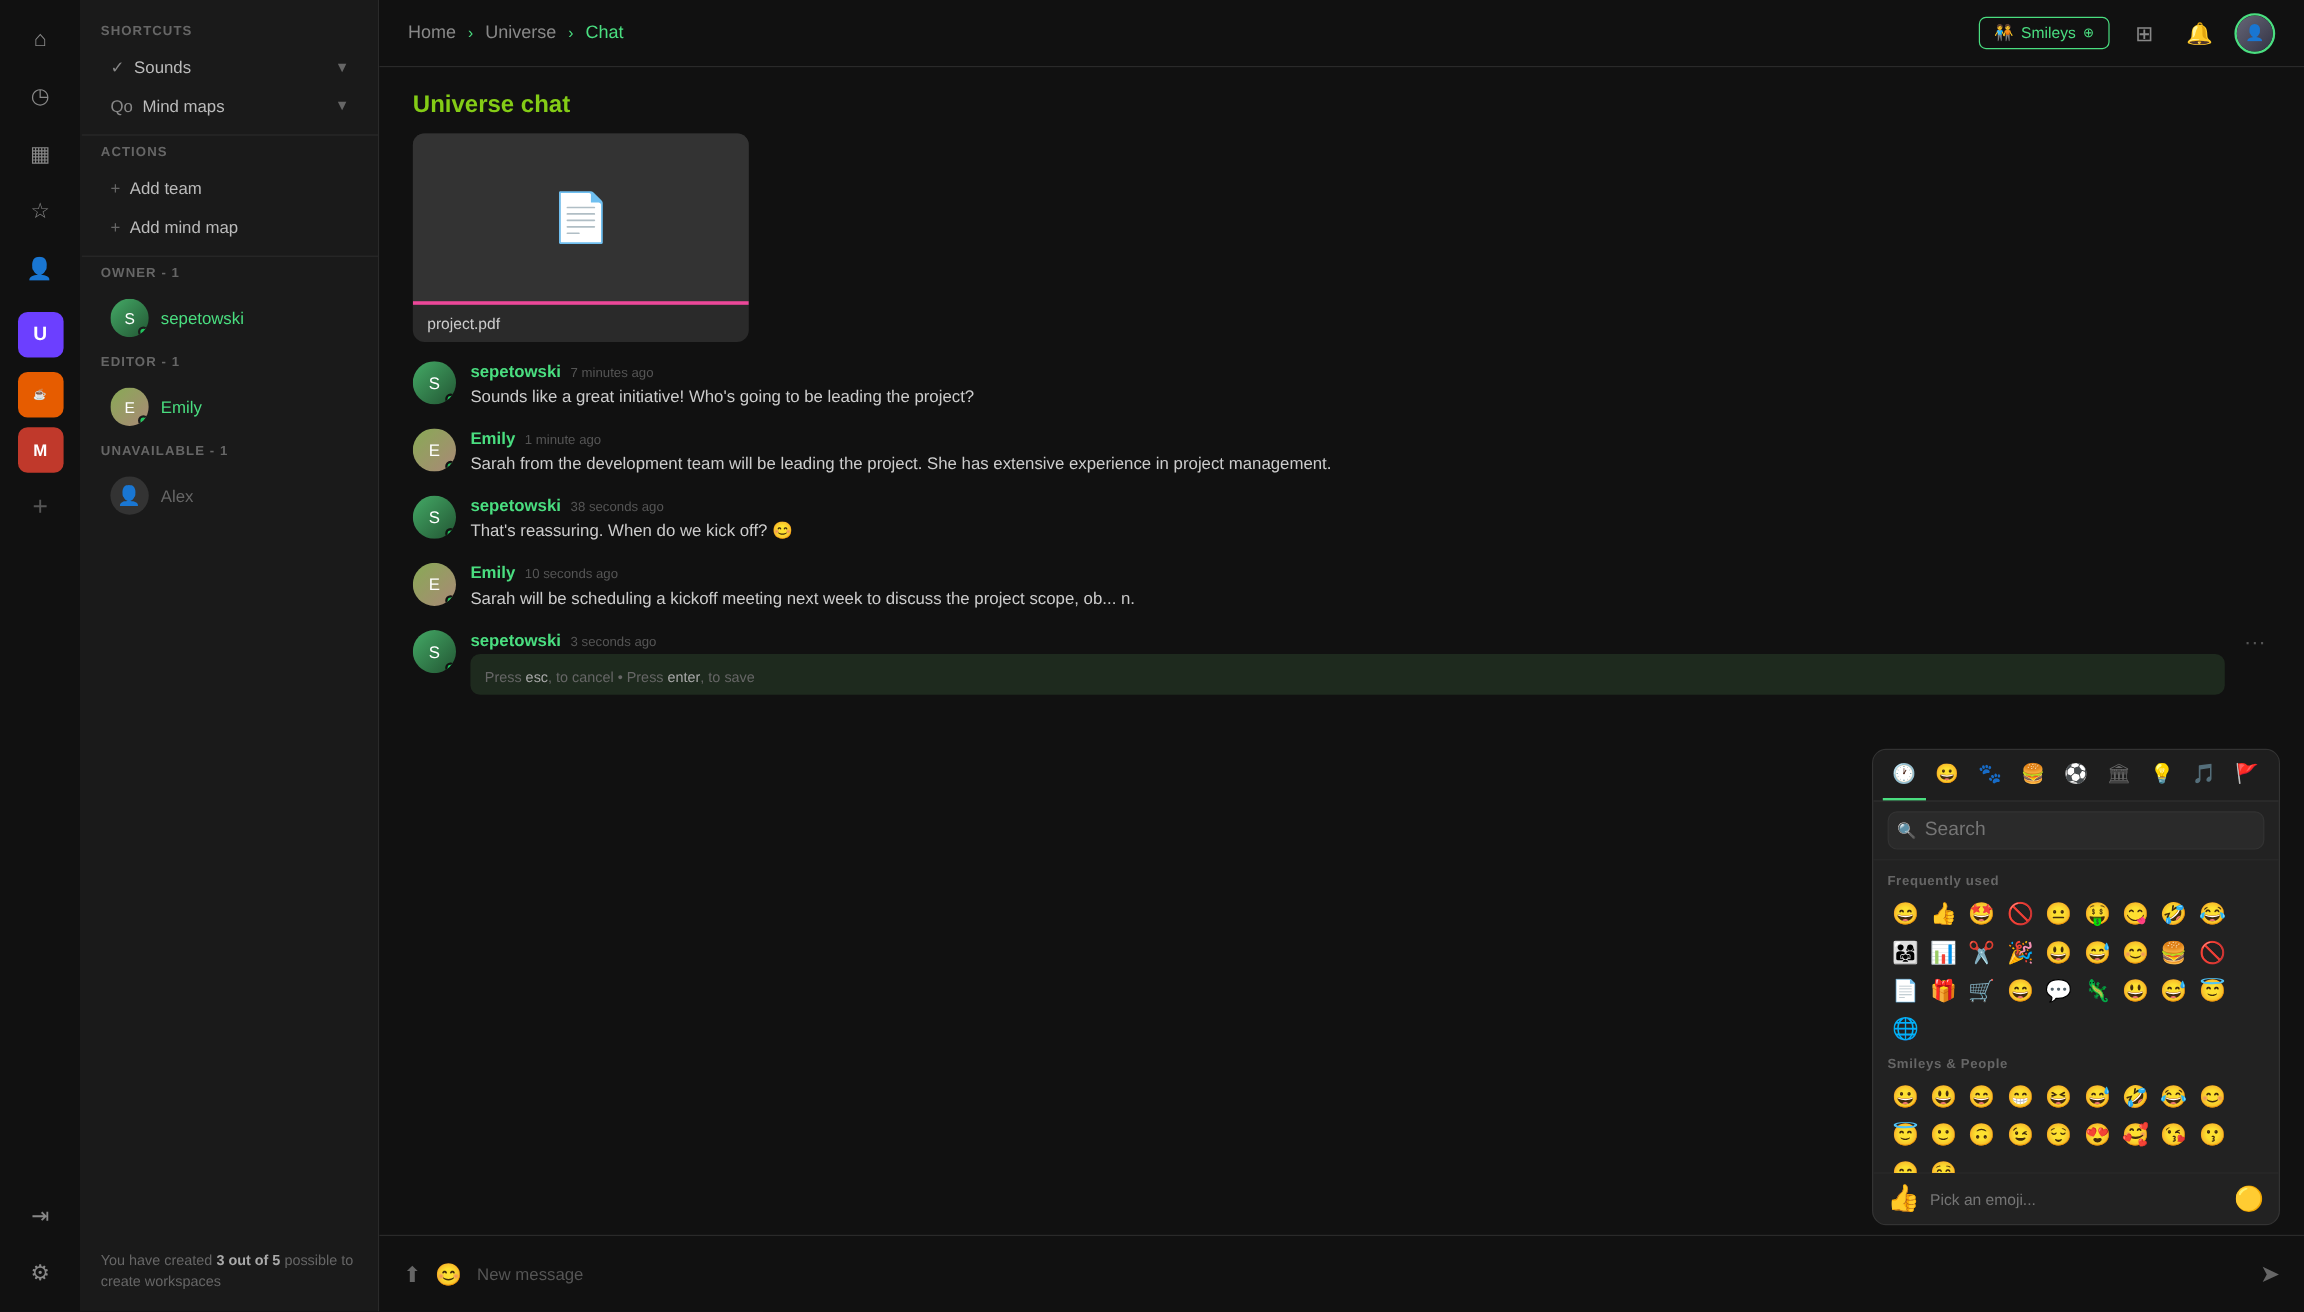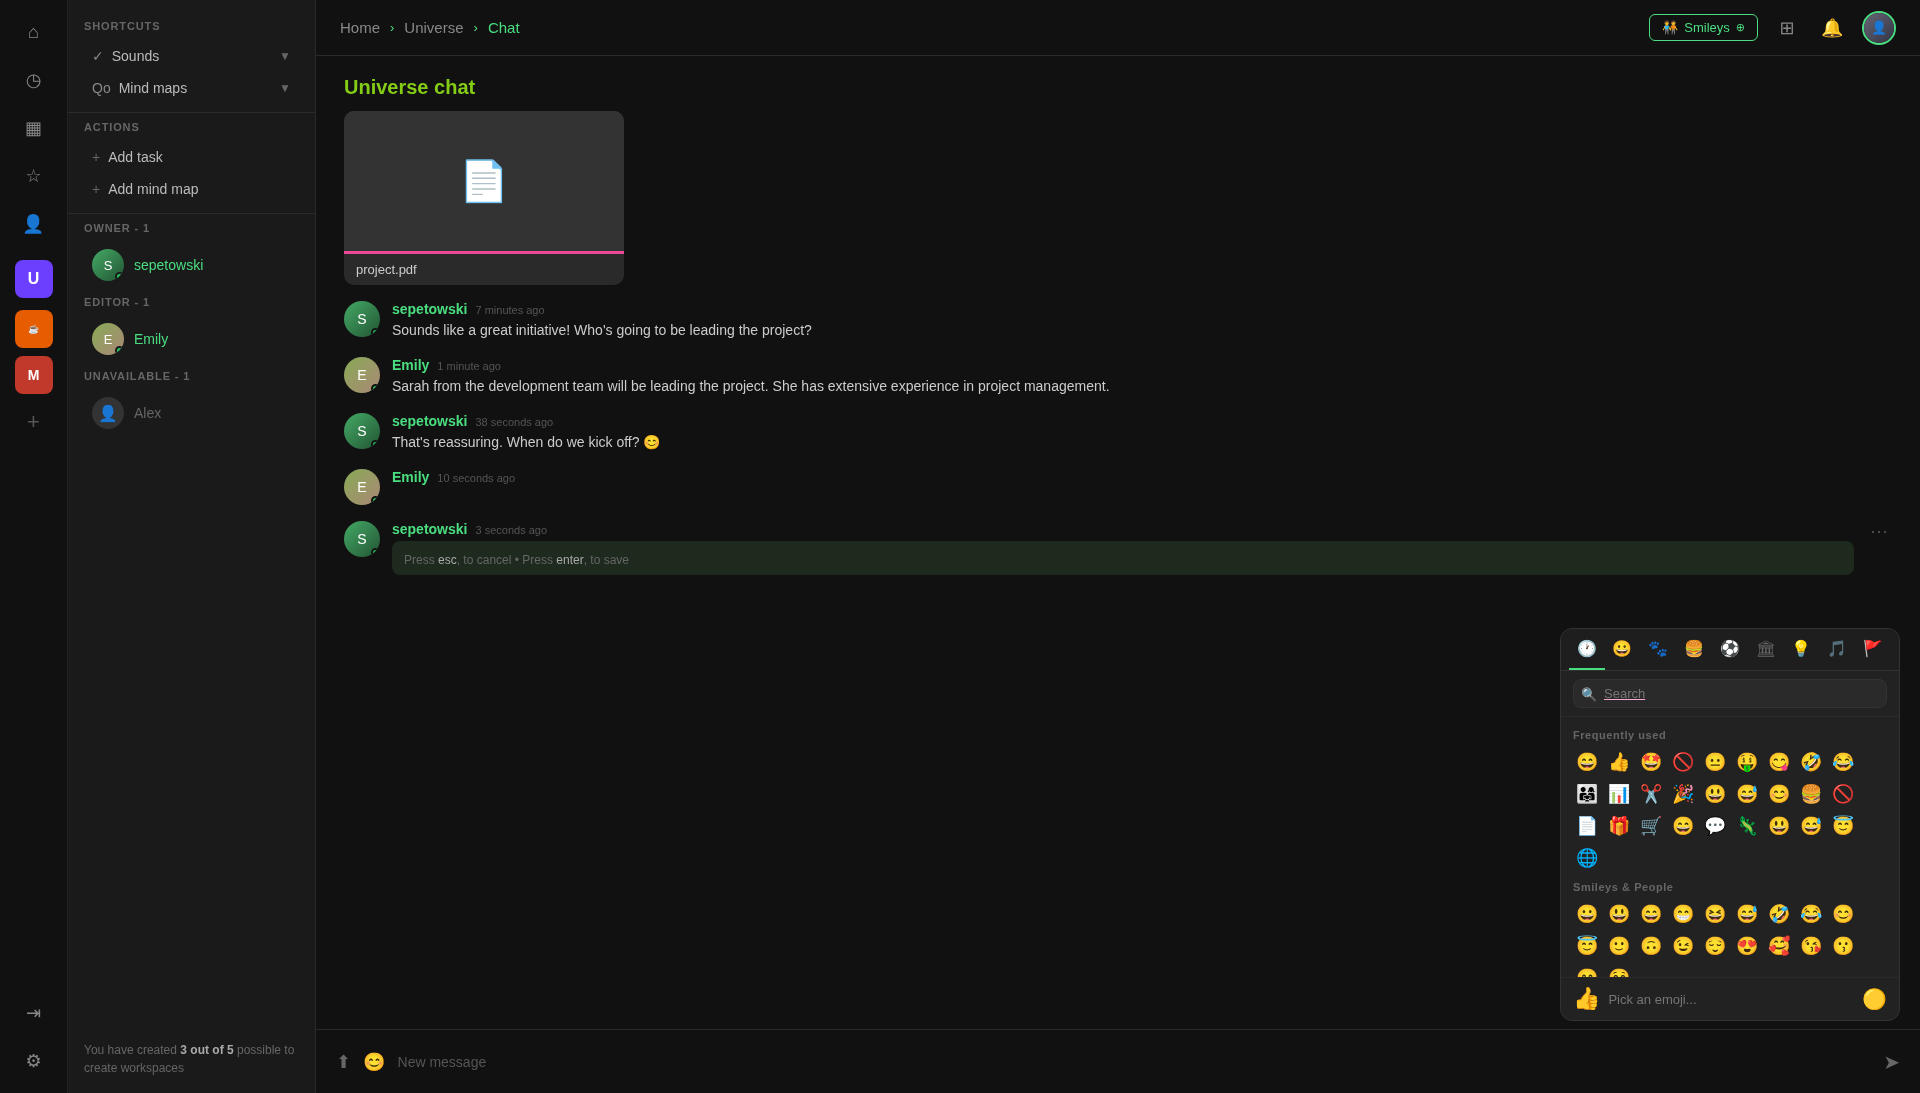--- a/index.html
+++ b/index.html
@@ -288,23 +288,22 @@
     .emoji-search {
       padding: 8px 12px;
       border-bottom: 1px solid #2a2a2a;
     }
     .emoji-search-input {
       width: 100%;
       background: #2a2a2a;
       border: 1px solid #333;
       border-radius: 8px;
       padding: 6px 10px 6px 30px;
-      color: #f9a8d4; font-size: 13px;
+      color: #f9a8d4; font-size: 16px;
       outline: none;
-      text-decoration: underline;
     }
     .emoji-search-wrap { position: relative; }
     .emoji-search-icon {
       position: absolute; left: 8px; top: 50%; transform: translateY(-50%);
       color: #666; font-size: 13px;
     }
     .emoji-body { padding: 8px 12px 4px; max-height: 260px; overflow-y: auto; }
     .emoji-body::-webkit-scrollbar { width: 4px; }
     .emoji-body::-webkit-scrollbar-thumb { background: #444; border-radius: 2px; }
     .emoji-section-title { font-size: 11px; color: #666; font-weight: 600; letter-spacing: 0.05em; margin-bottom: 6px; margin-top: 4px; }
@@ -370,21 +369,21 @@
     </div>
     <span class="sidebar-chevron">▼</span>
   </div>
 
   <div class="sidebar-divider"></div>
 
   <div class="sidebar-section-title">ACTIONS</div>
 
   <div class="sidebar-action-btn">
     <span style="color:#666;">+</span>
-    <span>Add task</span>
+    <span>Add team</span>
   </div>
 
   <div class="sidebar-action-btn">
     <span style="color:#666;">+</span>
     <span>Add mind map</span>
   </div>
 
   <div class="sidebar-divider"></div>
 
   <div class="sidebar-section-title">OWNER - 1</div>
@@ -501,20 +500,21 @@
       <div class="message">
         <div class="msg-avatar">
           <div class="msg-avatar-inner" style="background:linear-gradient(135deg,#8a5,#a87);">E</div>
           <div class="online-dot"></div>
         </div>
         <div class="msg-content">
           <div class="msg-header">
             <span class="msg-author">Emily</span>
             <span class="msg-time">10 seconds ago</span>
           </div>
+          <div class="msg-text">Sarah will be scheduling a kickoff meeting next week to discuss the project scope, ob... n.</div>
         </div>
       </div>
 
       <div class="message">
         <div class="msg-avatar">
           <div class="msg-avatar-inner" style="background:linear-gradient(135deg,#4a6,#253);">S</div>
           <div class="online-dot"></div>
         </div>
         <div class="msg-content" style="flex:1;">
           <div class="msg-header">

